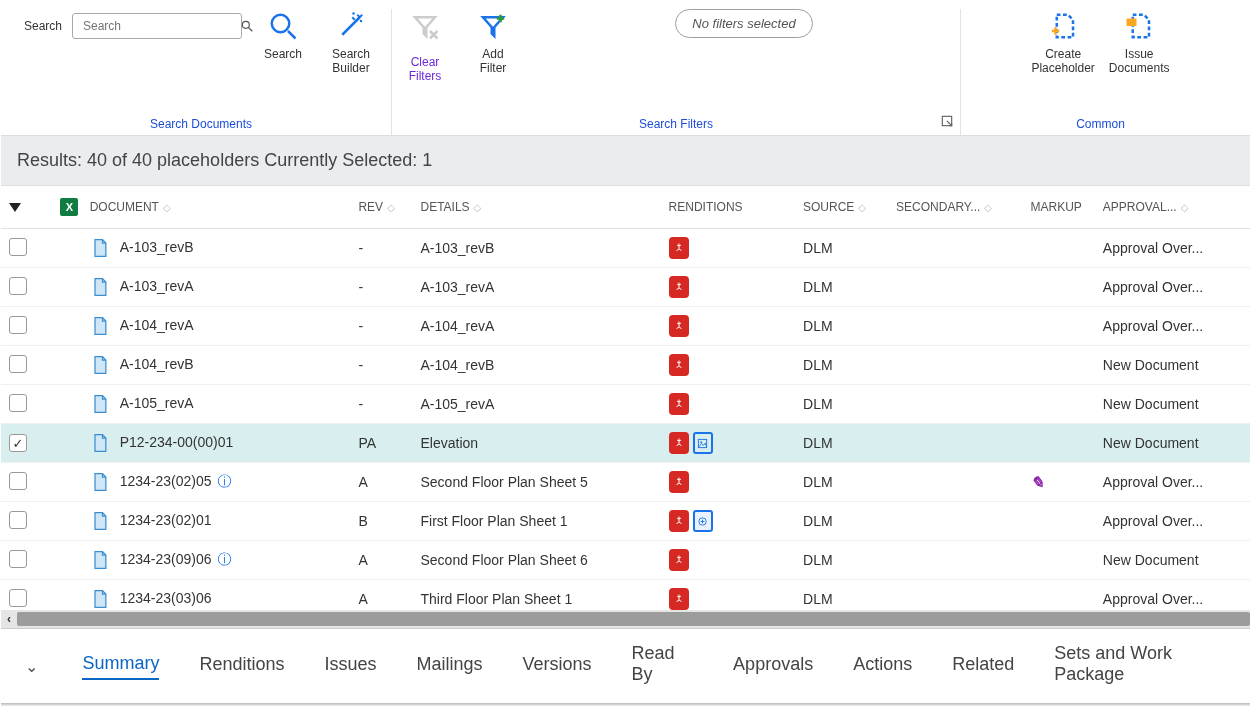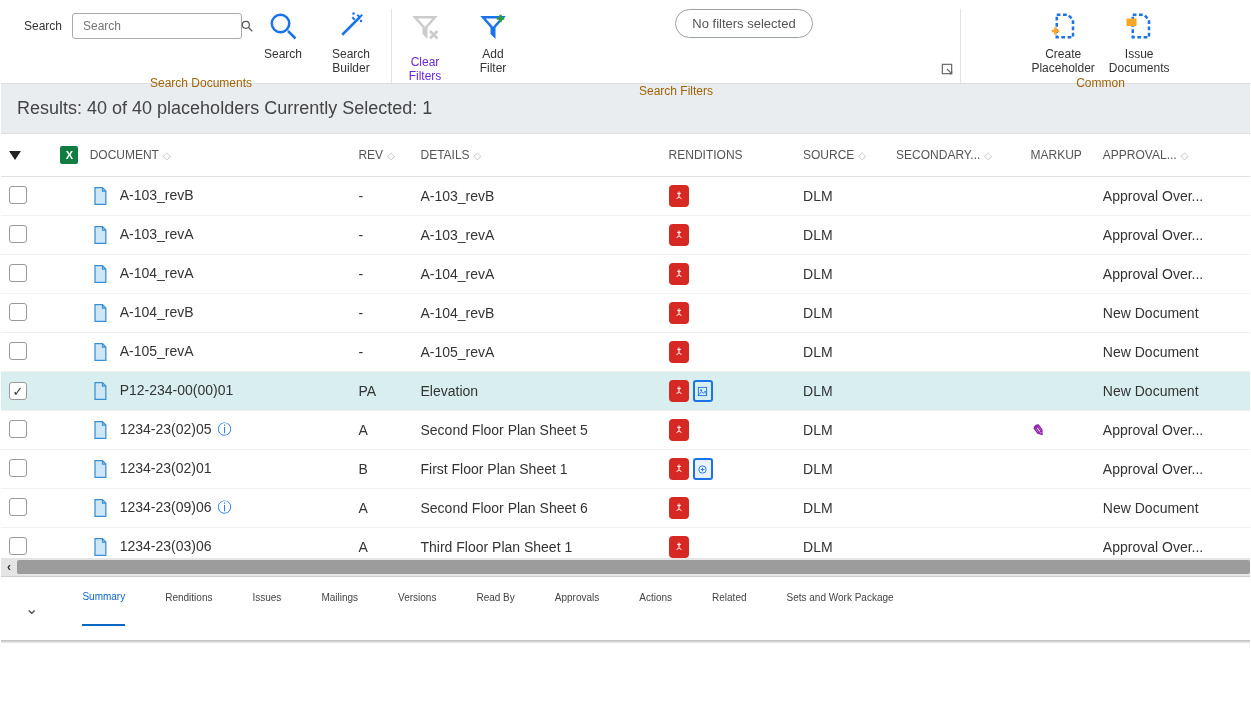--- a/index.html
+++ b/index.html
@@ -1,33 +1,33 @@
 <!DOCTYPE html>
 <html><head>
 <meta charset="utf-8">
 <style>
   * { box-sizing: border-box; }
   html, body { margin:0; padding:0; font-family: Arial, Helvetica, sans-serif; font-size:13px; color:#333; background:#fff; }
   .app { width:1251px; height:713px; position:relative; overflow:hidden; border:1px solid #fff; }
   
-  .ribbon { display:flex; align-items:stretch; padding:8px 10px 0 10px; height:82px; }
+  .ribbon { display:flex; align-items:stretch; padding:8px 10px 0 10px; height:134px; }
   .rib-section { display:flex; flex-direction:column; align-items:center; justify-content:space-between; position:relative; padding:0 6px; }
   .rib-section + .rib-section { border-left:1px solid #e3e3e3; }
   .rib-top { display:flex; align-items:flex-start; gap:14px; flex:1; }
-  .rib-label { font-size:12px; color:#a16207; padding-bottom:4px; }
+  .rib-label { font-size:12px; color:#1d4ed8; padding-bottom:4px; }
   .vbtn { display:flex; flex-direction:column; align-items:center; gap:4px; cursor:pointer; min-width:54px; }
   .vbtn .ic { width:34px; height:34px; display:flex; align-items:center; justify-content:center; }
   .vbtn .lbl { font-size:12px; color:#333; text-align:center; line-height:1.2; }
   .vbtn.disabled .lbl { color:#6d28d9;margin-top:8px; }
   .search-row { display:flex; align-items:center; gap:10px; padding-top:4px; }
   .search-row .slabel { font-size:12px; color:#333; }
   .search-box { display:flex; align-items:center; border:1px solid #aaa; border-radius:3px; width:170px; height:26px; padding:0 6px 0 8px; }
   .search-box input { border:0; outline:0; flex:1; font-size:12px; background:transparent; }
   .pill { border:1px solid #9aa0a6; border-radius:999px; padding:6px 16px; color:#555; font-size:13px; }
-  .filters-mid { flex:1; display:flex; justify-content:center; }
+  .filters-mid { flex:1; display:flex; justify-content:center;font-style:italic; }
   .ic-svg { display:block; }
   .common-end { margin-left:auto; }
   .sec-icon-corner { position:absolute; right:6px; bottom:4px; color:#555; font-size:14px; }
   
   .results-bar { background:#e9edf0; padding:14px 16px; font-size:18px; color:#444; border-top:1px solid #ddd; border-bottom:1px solid #ddd; }
   
   .grid-wrap { height:424px; overflow:hidden; }
   table.grid { border-collapse:collapse; width:100%; table-layout:fixed; }
   table.grid th { text-align:left; font-weight:normal; color:#555; font-size:12px; padding:12px 8px; border-bottom:1px solid #e0e0e0; white-space:nowrap; }
   table.grid th .sort { color:#bbb; font-size:10px; margin-left:4px; }
@@ -41,21 +41,21 @@
   .dwg-ic { width:20px; height:22px; display:inline-flex; align-items:center; justify-content:center; border:2px solid #1a73e8; border-radius:3px; color:#1a73e8; font-size:11px; vertical-align:middle; margin-left:4px; background:#eaf2ff; }
   .info-ic { color:#1a73e8; font-size:14px; margin-left:6px; }
   .markup-ic { color:#8e24aa; font-size:16px; font-weight:bold; font-style:italic; }
   
   .hscroll { height:18px; background:#e5e5e5; display:flex; align-items:center; }
   .hscroll .arrow { width:16px; text-align:center; color:#333; font-size:12px; font-weight:bold; }
   .hscroll .track { flex:1; height:14px; background:#9c9c9c; border-radius:2px; }
   
   .tabs { display:flex; align-items:center; gap:40px; padding:14px 24px; border-top:1px solid #ccc; color:#444; }
   .tabs .chev { font-size:16px; color:#555; margin-right:4px; }
-  .tab { cursor:pointer; font-size:10px; padding-bottom:22px; }
+  .tab { cursor:pointer; font-size:18px; padding-bottom:4px; }
   .tab.active { color:#0b66c3; border-bottom:2px solid #0b66c3; }
   .bottom-shadow { height:3px; background:linear-gradient(#bbb,#eee); }
   .excel-ic { width:18px; height:18px; display:inline-flex; align-items:center; justify-content:center; background:#107c41; color:#fff; font-size:11px; font-weight:bold; border-radius:2px; margin-left:6px; }
   .tri { width:0; height:0; border-left:6px solid transparent; border-right:6px solid transparent; border-top:0; border-bottom:9px solid #222; display:inline-block; transform:translateY(1px) rotate(180deg); }
   col.c-cb{width:44px}col.c-x{width:34px}col.c-doc{width:260px}col.c-rev{width:60px}col.c-det{width:240px}col.c-ren{width:130px}col.c-src{width:90px}col.c-sec{width:130px}col.c-mk{width:70px}col.c-app{width:150px}
 </style>
 </head>
 <body>
 
 <div class="app">

